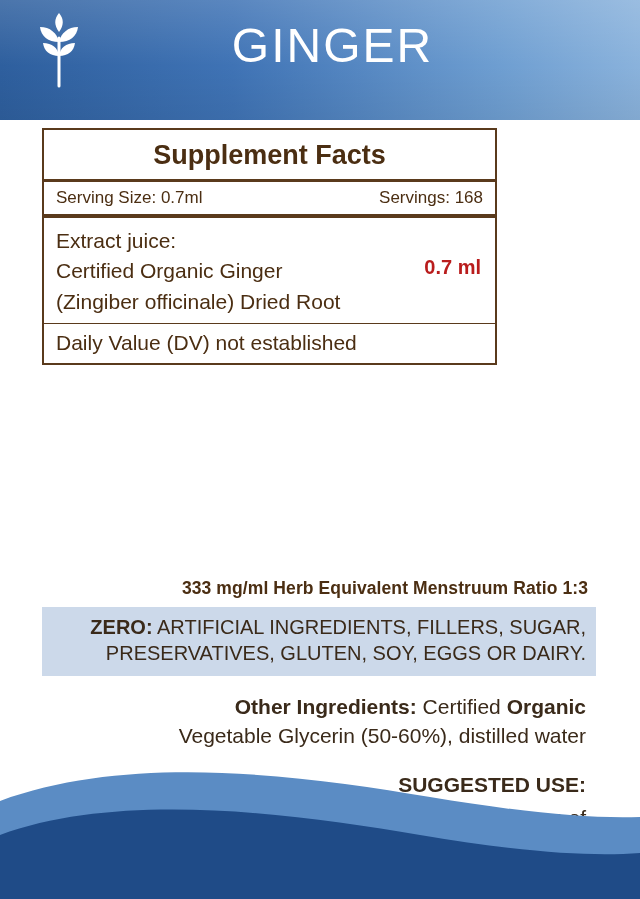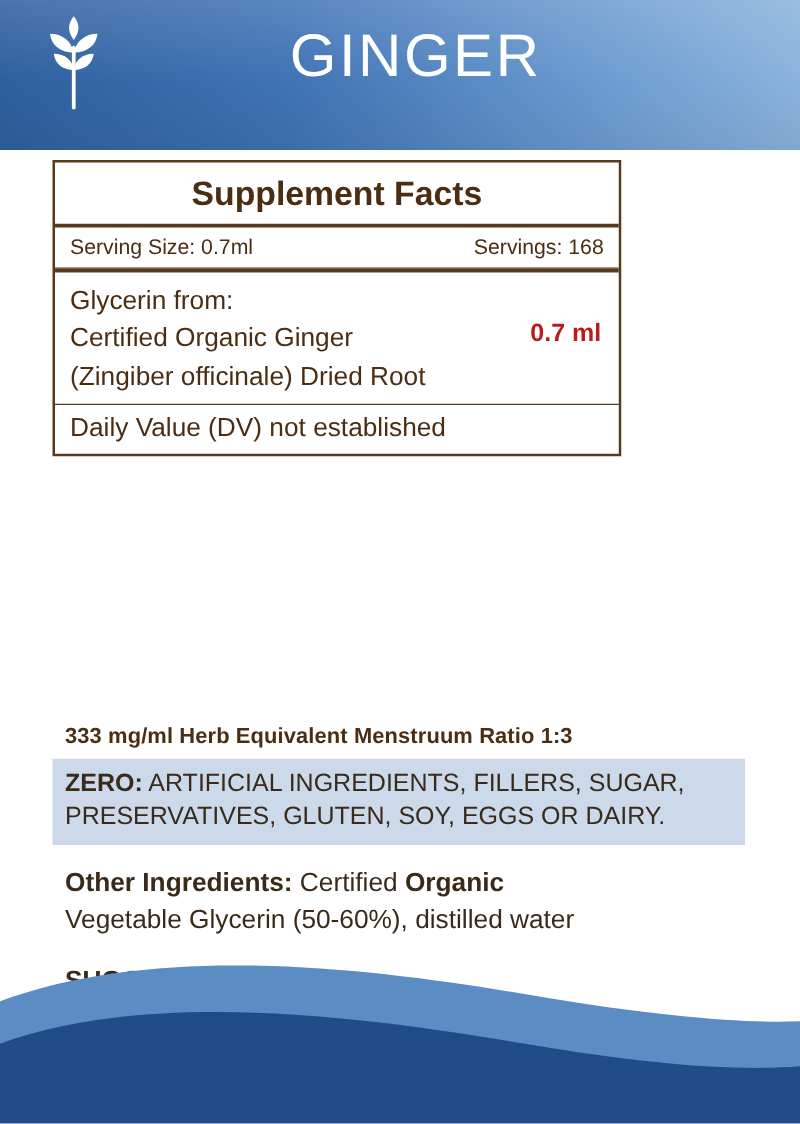--- a/index.html
+++ b/index.html
@@ -187,32 +187,32 @@
   <div class="row">
     <span>Serving Size: 0.7ml</span>
     <span class="right">Servings: 168</span>
   </div>
   <div class="rule-thin"></div>
 
   <div class="rule-thick"></div>
 
   <div class="extract-block">
     <div class="extract-lines">
-      <div>Glycerin from:</div>
+      <div>Extract juice:</div>
       <div>Certified Organic Ginger</div>
       <div>(Zingiber officinale) Dried Root</div>
     </div>
     <div class="extract-amount">0.7 ml</div>
   </div>
   <div class="rule-thin"></div>
 
   <div class="dv-note">Daily Value (DV) not established</div>
 </div>
 
-<div class="below" style="top:568px;">
+<div class="below" style="top:568px;text-align:right;">
 
   <div class="herb-equiv">333 mg/ml Herb Equivalent  Menstruum Ratio 1:3</div>
 
   <div class="zero-band">
     <b>ZERO:</b><span> ARTIFICIAL INGREDIENTS, FILLERS, SUGAR, PRESERVATIVES, GLUTEN, SOY, EGGS OR DAIRY.</span>
   </div>
 
   <div class="other-ing">
     <span class="lead">Other Ingredients:</span><span> Certified </span><span class="org">Organic</span>
     <div>Vegetable Glycerin (50-60%), distilled water</div>

